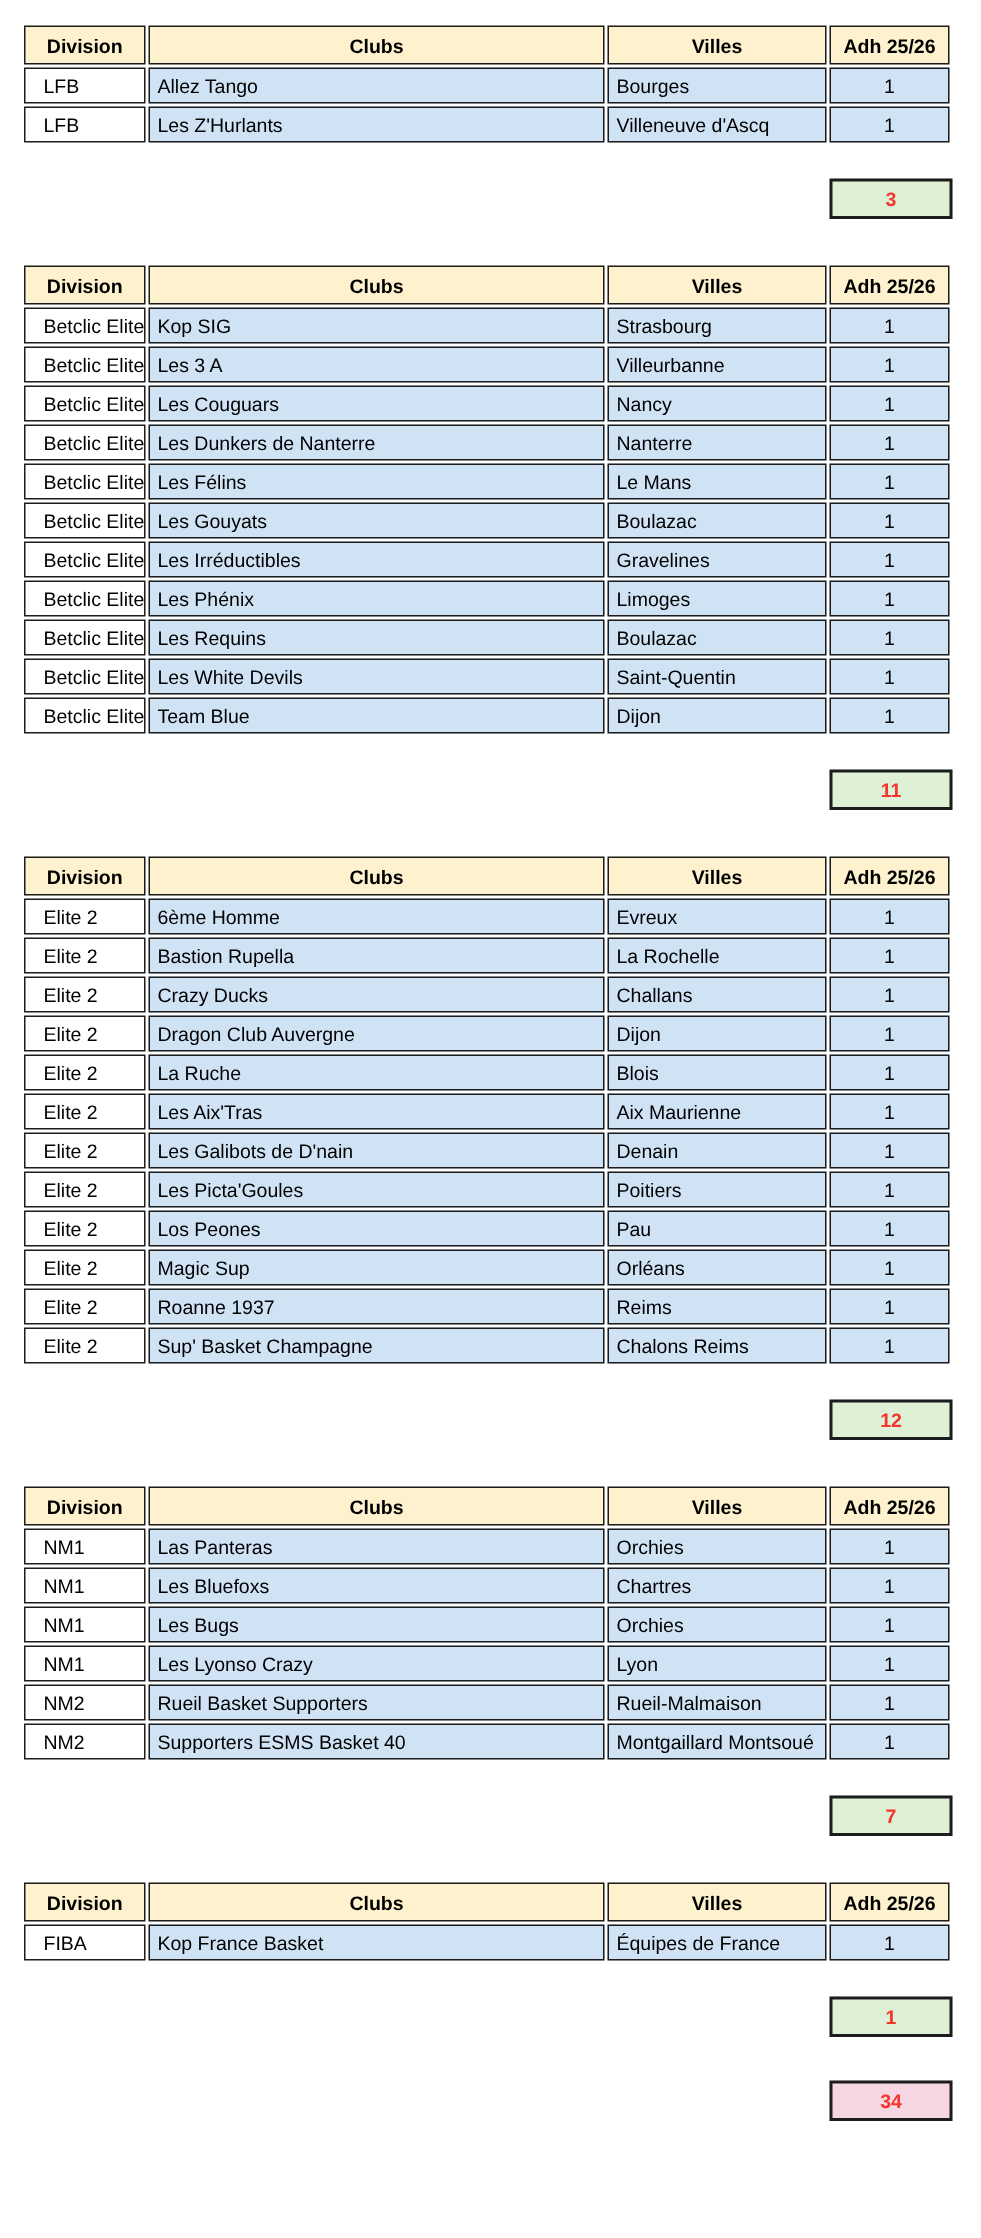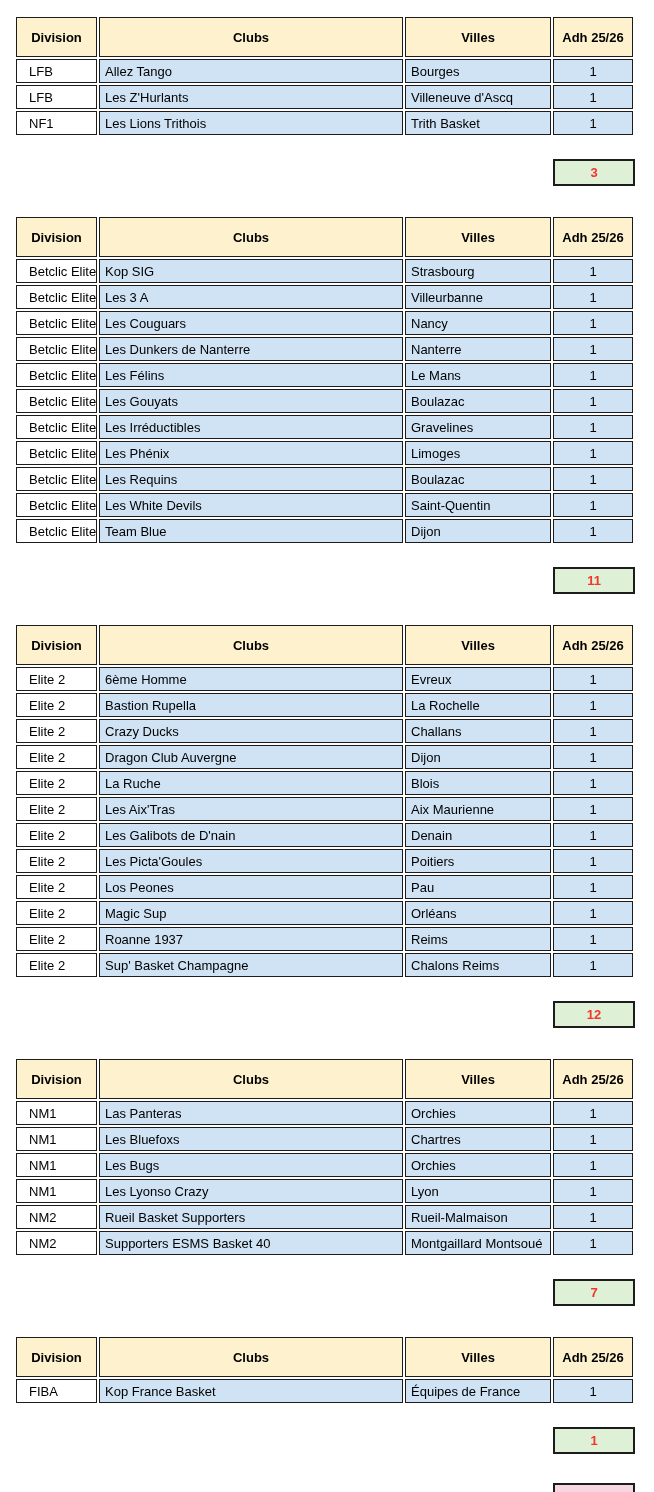--- a/index.html
+++ b/index.html
@@ -27,21 +27,21 @@
   }
   table.club-table th, table.club-table td{
     border:1.5px solid var(--border);
     box-sizing:border-box;
     overflow:hidden;
     white-space:nowrap;
     font-size:13px;
     vertical-align:middle;
   }
   table.club-table th{
-    height:40px;
+    height:26px;
     background:var(--header-bg);
     font-weight:bold;
     text-align:center;
     padding:0 2px;
   }
   table.club-table td{
     height:24px;
     background:var(--cell-blue);
     padding:0 5px;
     text-align:left;
@@ -93,26 +93,20 @@
             <td class="col-1">Allez Tango</td>
             <td class="col-2">Bourges</td>
             <td class="col-3">1</td>
           </tr>
           <tr>
             <td class="col-0">LFB</td>
             <td class="col-1">Les Z'Hurlants</td>
             <td class="col-2">Villeneuve d'Ascq</td>
             <td class="col-3">1</td>
           </tr>
-          <tr>
-            <td class="col-0">NF1</td>
-            <td class="col-1">Les Lions Trithois</td>
-            <td class="col-2">Trith Basket</td>
-            <td class="col-3">1</td>
-          </tr>
         </tbody>
       </table>
     <div class="total-box">
       <span>3</span>
     </div>
   </section>
 
   <section>
     <table class="club-table">
         <thead>

